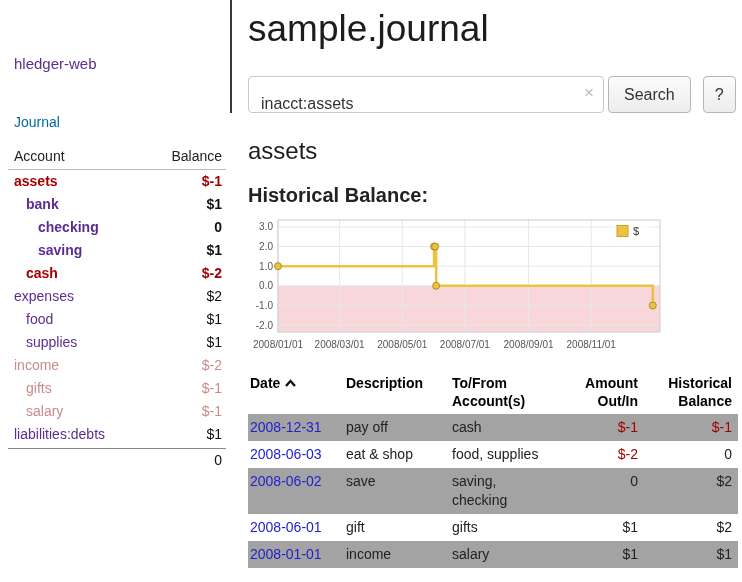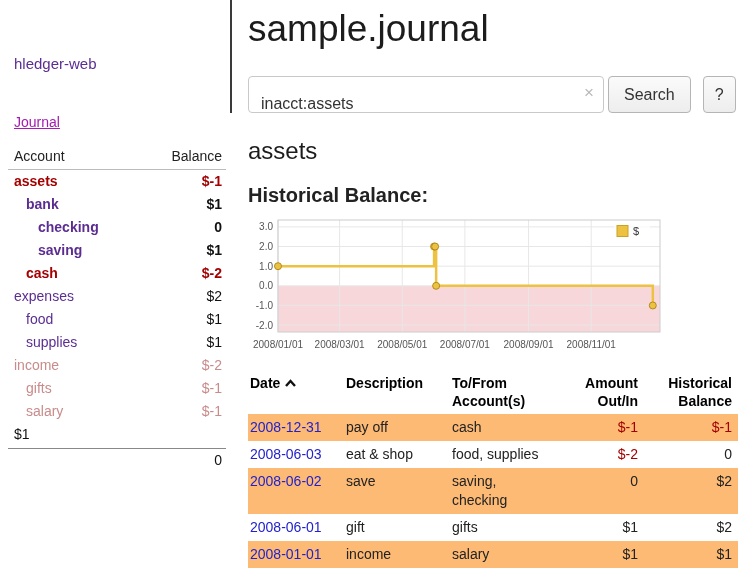--- a/index.html
+++ b/index.html
@@ -8,21 +8,21 @@
     width:742px; height:582px; position:relative; overflow:hidden;
     background:#fff; color:#222;
     font-family:"Liberation Sans","DejaVu Sans",sans-serif; font-size:14px;
   }
   a { text-decoration:none; }
 
   
   .sidebar { position:absolute; left:0; top:0; width:234px;margin-top:44px; }
   .sidebar-divider { position:absolute; left:230px; top:0; width:2px; height:113px; background:#3a3a3a; }
   .app-title { display:block; color:#5c2d91; font-size:15px; margin:11px 0 0 14px; }
-  .journal-link { display:block; color:#a21caf; margin:42px 0 0 14px;text-decoration:underline; }
+  .journal-link { display:block; color:#0369a1; margin:42px 0 0 14px; }
   .acct-table { margin:16px 8px 0 8px; }
   .acct-header { display:flex; justify-content:space-between; padding:2px 4px 5px 6px; border-bottom:1px solid #bbb; color:#222; }
   .acct-row { display:flex; justify-content:space-between; align-items:baseline; padding:2px 4px 2px 6px; line-height:19px; }
   .acct-row.lvl1 { padding-left:18px; }
   .acct-row.lvl2 { padding-left:30px; }
   .acct-name { color:#5c2d91; }
   .acct-bal { color:#111; }
   .bold { font-weight:bold; }
   .neg { color:#a40000; }
   .faded { color:#c98b8b; }
@@ -51,21 +51,21 @@
 
   .account-heading { font-size:24px; font-weight:500; margin:24px 0 0; color:#1c1c1c; }
   .chart-title { font-weight:bold; margin-top:19px; font-size:20px; }
   .chart-wrap { margin-top:7px; width:420px; height:140px; }
 
   
   table.register { margin-top:18px; border-collapse:collapse; table-layout:fixed; width:490px; font-size:14px; }
   .register th { text-align:left; vertical-align:top; padding:2px 6px 4px 2px; line-height:18px; font-weight:bold; color:#000; }
   .register td { padding:4px 6px 4px 2px; vertical-align:top; line-height:19px; }
   .register .num { text-align:right; }
-  .register tr.green { background:#fdba74; }
+  .register tr.green { background:#a3a3a3; }
   .date-link { color:#2222cc; }
   .neg-amt { color:#a40000; }
   .sort-icon { display:inline-block; margin-left:4px; }
 </style>
 </head>
 <body>
 
 <div class="sidebar">
   <a href="#" class="app-title">hledger-web</a>
   <a href="#" class="journal-link">Journal</a>
@@ -114,20 +114,21 @@
     </div>
     <div class="acct-row lvl1">
       <a href="#" class="acct-name faded">gifts</a>
       <span class="acct-bal faded">$-1</span>
     </div>
     <div class="acct-row lvl1">
       <a href="#" class="acct-name faded">salary</a>
       <span class="acct-bal faded">$-1</span>
     </div>
     <div class="acct-row lvl0">
+      <a href="#" class="acct-name">liabilities:debts</a>
       <span class="acct-bal">$1</span>
     </div>
 
     <div class="acct-total">
       <span>0</span>
     </div>
   </div>
 </div>
 <div class="sidebar-divider"></div>
 

